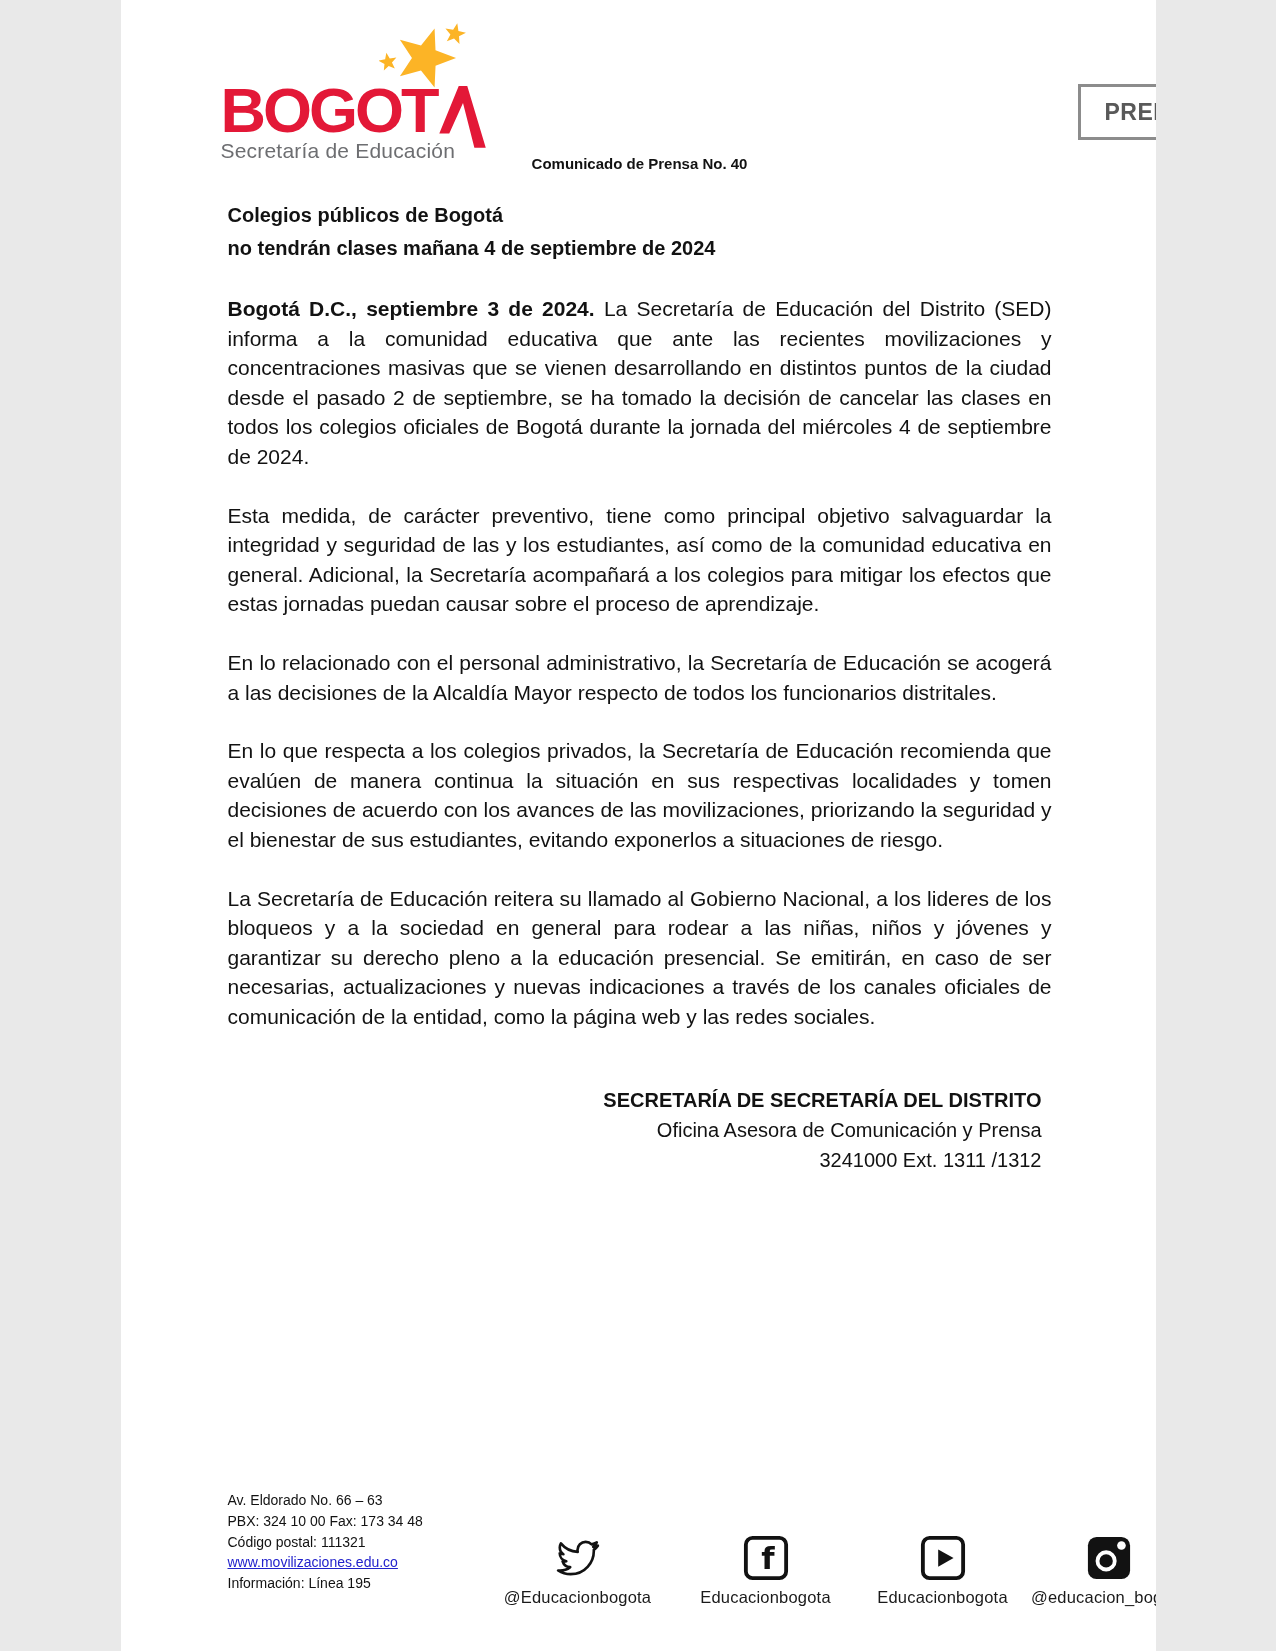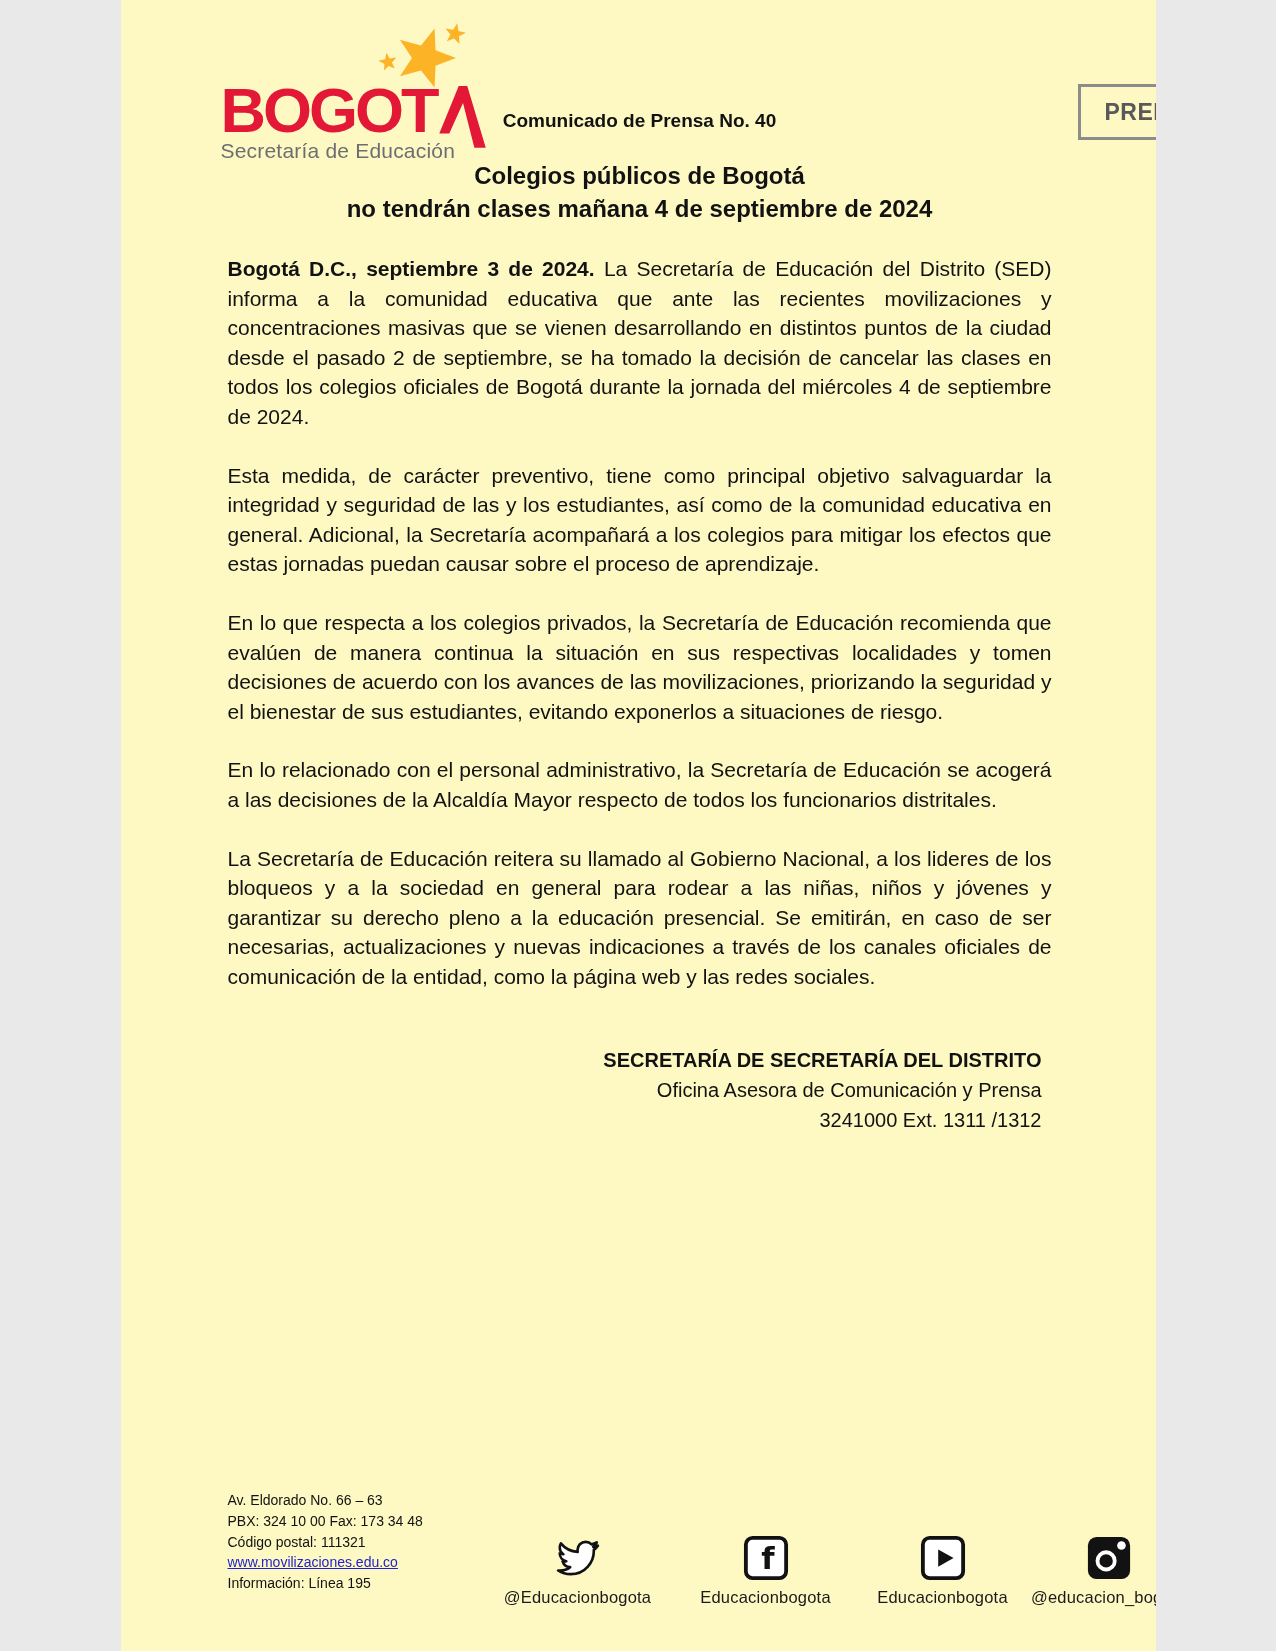--- a/index.html
+++ b/index.html
@@ -1,19 +1,19 @@
 <!DOCTYPE html>
 <html style="--brand-red: #e31837;"><head>
 <meta charset="utf-8">
 <style>
   html,body{margin:0;padding:0;background:#e9e9e9;}
   .page{
     position:relative;
     width:1035px;height:1651px;
-    background:#fef9c3;
+    background:#ffffff;
     overflow:hidden;
     font-family:"Liberation Sans",sans-serif;
     color:#121212;
     margin:0 auto;
   }
 
   
   .logo{position:absolute;left:100px;top:24px;width:280px;}
   .logo-stars{position:absolute;left:158px;top:-2px;}
   .wordmark-row{position:relative;margin-top:50px;height:72px;white-space:nowrap;}
@@ -35,25 +35,25 @@
     padding-left:24px;box-sizing:content-box;
   }
   .prensa-box span{
     font-size:23px;font-weight:bold;color:#595959;letter-spacing:0.5px;
   }
 
   
   .content{padding:0 104px 0 107px;}
   .doc-title{
     padding-top:110px;text-align:center;
-    font-size:19px;font-weight:bold;
+    font-size:15px;font-weight:bold;margin-top:45px;
   }
   .headline{
-    margin:27px 0 0 0;text-align:center;
-    font-size:24px;font-weight:bold;line-height:33px;
+    margin:27px 0 0 0;
+    font-size:20px;font-weight:bold;line-height:33px;
   }
   .body-text{margin-top:29px;}
   .body-text p{
     margin:0 0 29px 0;
     font-size:21px;line-height:29.6px;
     text-align:justify;
   }
   .signature{
     margin-top:54px;
     text-align:right;
@@ -116,22 +116,22 @@
     <div class="doc-title">Comunicado de Prensa No. 40</div>
 
     <h1 class="headline">
       <span>Colegios públicos de Bogotá</span><br>
       <span>no tendrán clases mañana 4 de septiembre de 2024</span>
     </h1>
 
     <div class="body-text">
       <p><strong>Bogotá D.C., septiembre 3 de 2024.</strong><span> La Secretaría de Educación del Distrito (SED) informa a la comunidad educativa que ante las recientes movilizaciones y concentraciones masivas que se vienen desarrollando en distintos puntos de la ciudad desde el pasado 2 de septiembre, se ha tomado la decisión de cancelar las clases en todos los colegios oficiales de Bogotá durante la jornada del miércoles 4 de septiembre de 2024.</span></p>
       <p>Esta medida, de carácter preventivo, tiene como principal objetivo salvaguardar la integridad y seguridad de las y los estudiantes, así como de la comunidad educativa en general. Adicional, la Secretaría acompañará a los colegios para mitigar los efectos que estas jornadas puedan causar sobre el proceso de aprendizaje.</p>
+      <p>En lo relacionado con el personal administrativo, la Secretaría de Educación se acogerá a las decisiones de la Alcaldía Mayor respecto de todos los funcionarios distritales.</p>
       <p>En lo que respecta a los colegios privados, la Secretaría de Educación recomienda que evalúen de manera continua la situación en sus respectivas localidades y tomen decisiones de acuerdo con los avances de las movilizaciones, priorizando la seguridad y el bienestar de sus estudiantes, evitando exponerlos a situaciones de riesgo.</p>
-      <p>En lo relacionado con el personal administrativo, la Secretaría de Educación se acogerá a las decisiones de la Alcaldía Mayor respecto de todos los funcionarios distritales.</p>
       <p>La Secretaría de Educación reitera su llamado al Gobierno Nacional, a los lideres de los bloqueos y a la sociedad en general para rodear a las niñas, niños y jóvenes y garantizar su derecho pleno a la educación presencial. Se emitirán, en caso de ser necesarias, actualizaciones y nuevas indicaciones a través de los canales oficiales de comunicación de la entidad, como la página web y las redes sociales.</p>
     </div>
 
     <div class="signature">
       <div class="sig-bold">SECRETARÍA DE SECRETARÍA DEL DISTRITO</div>
       <div>Oficina Asesora de Comunicación y Prensa</div>
       <div>3241000 Ext. 1311 /1312</div>
     </div>
   </div>
 

